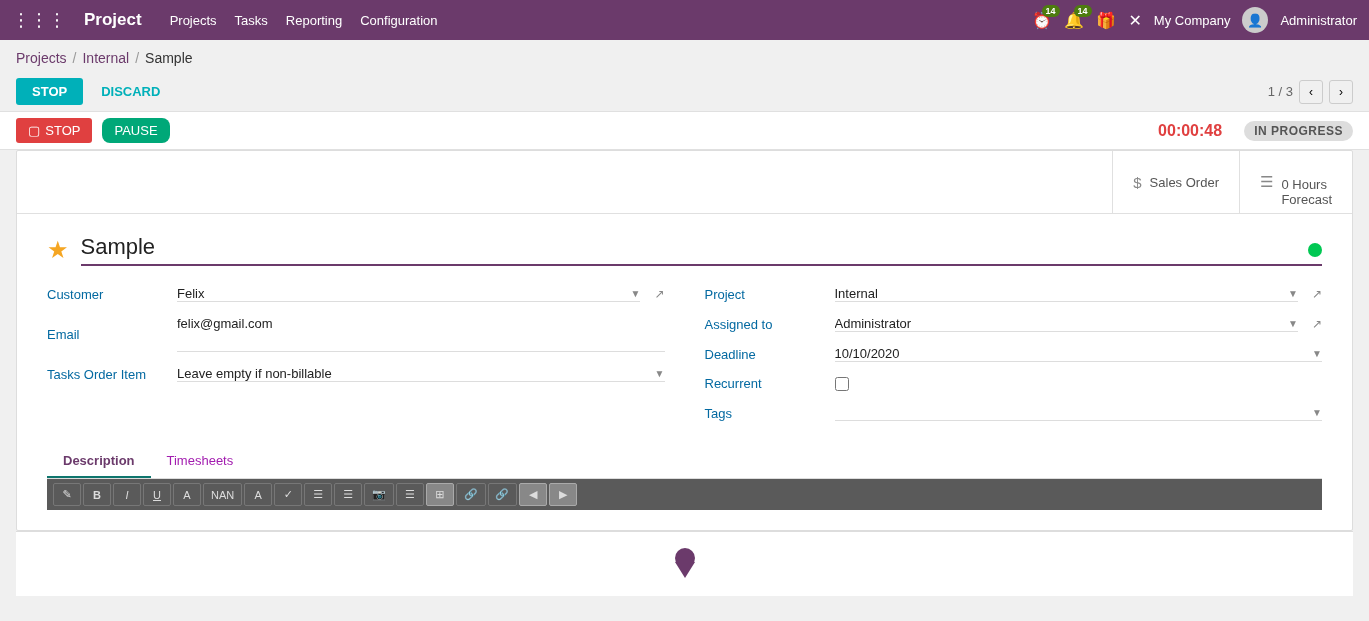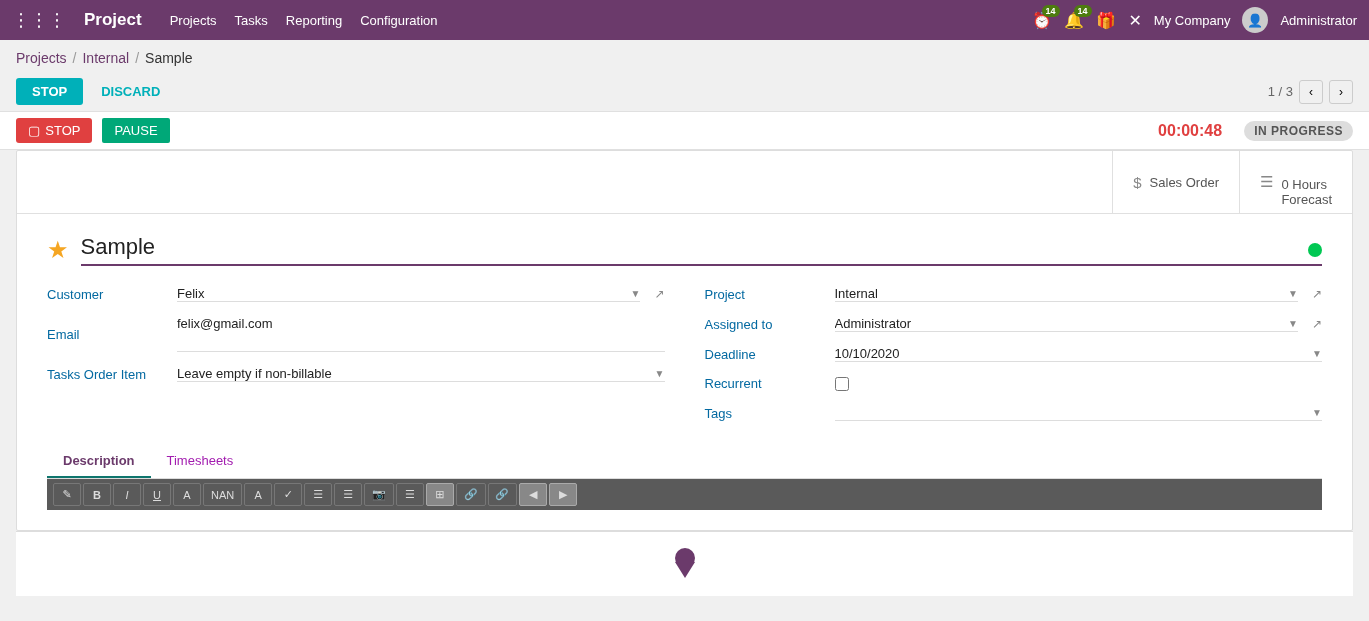--- a/index.html
+++ b/index.html
@@ -75,21 +75,21 @@
       border-bottom: 1px solid #e0e0e0;
       padding: 6px 16px;
       display: flex; align-items: center; gap: 10px;
     }
     .btn-stop {
       background: #e04040; color: white; border: none; padding: 5px 12px;
       font-size: 13px; cursor: pointer; border-radius: 3px; display: flex; align-items: center; gap: 5px;
     }
     .btn-pause {
       background: #00a878; color: white; border: none; padding: 5px 12px;
-      font-size: 13px; cursor: pointer; border-radius: 2px;
+      font-size: 13px; cursor: pointer; border-radius: 8px;
     }
     .timer-time {
       margin-left: auto; color: #e04040; font-size: 16px; font-weight: bold; margin-right: 12px;
     }
     .timer-status {
       background: #ddd; color: #555; padding: 3px 10px; font-size: 12px;
       border-radius: 10px; font-weight: bold; letter-spacing: 0.5px;
     }
 
     

